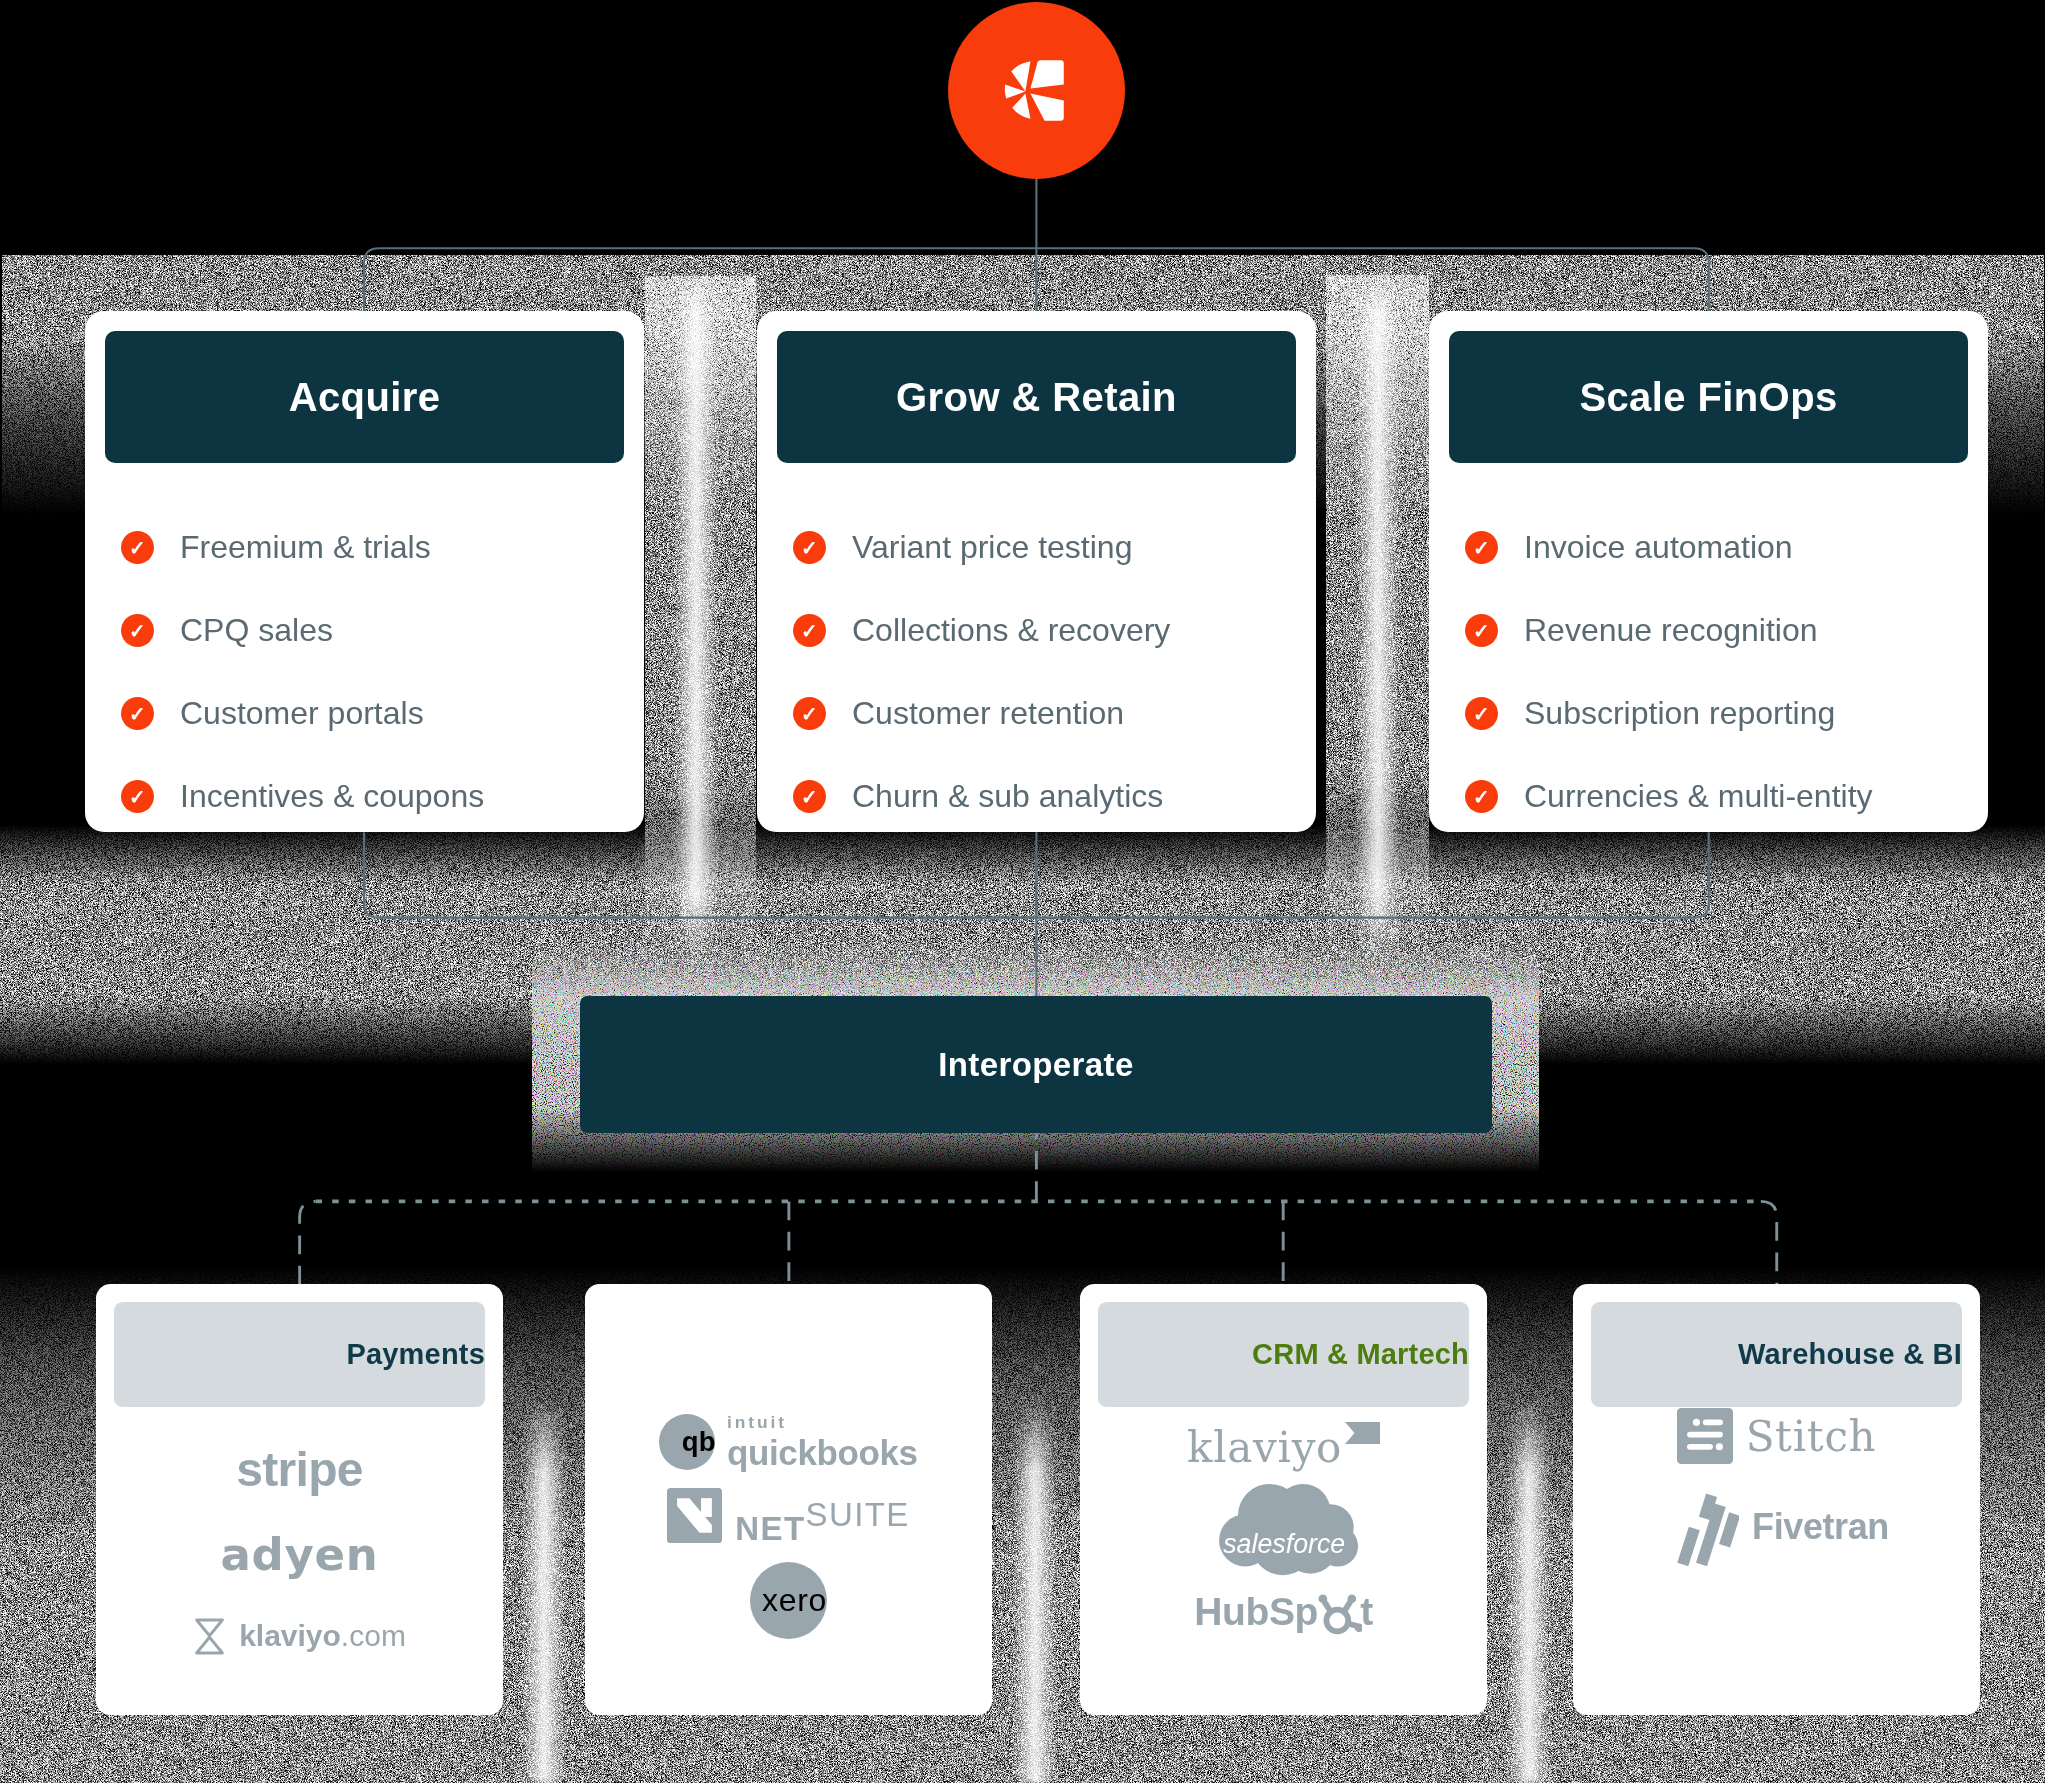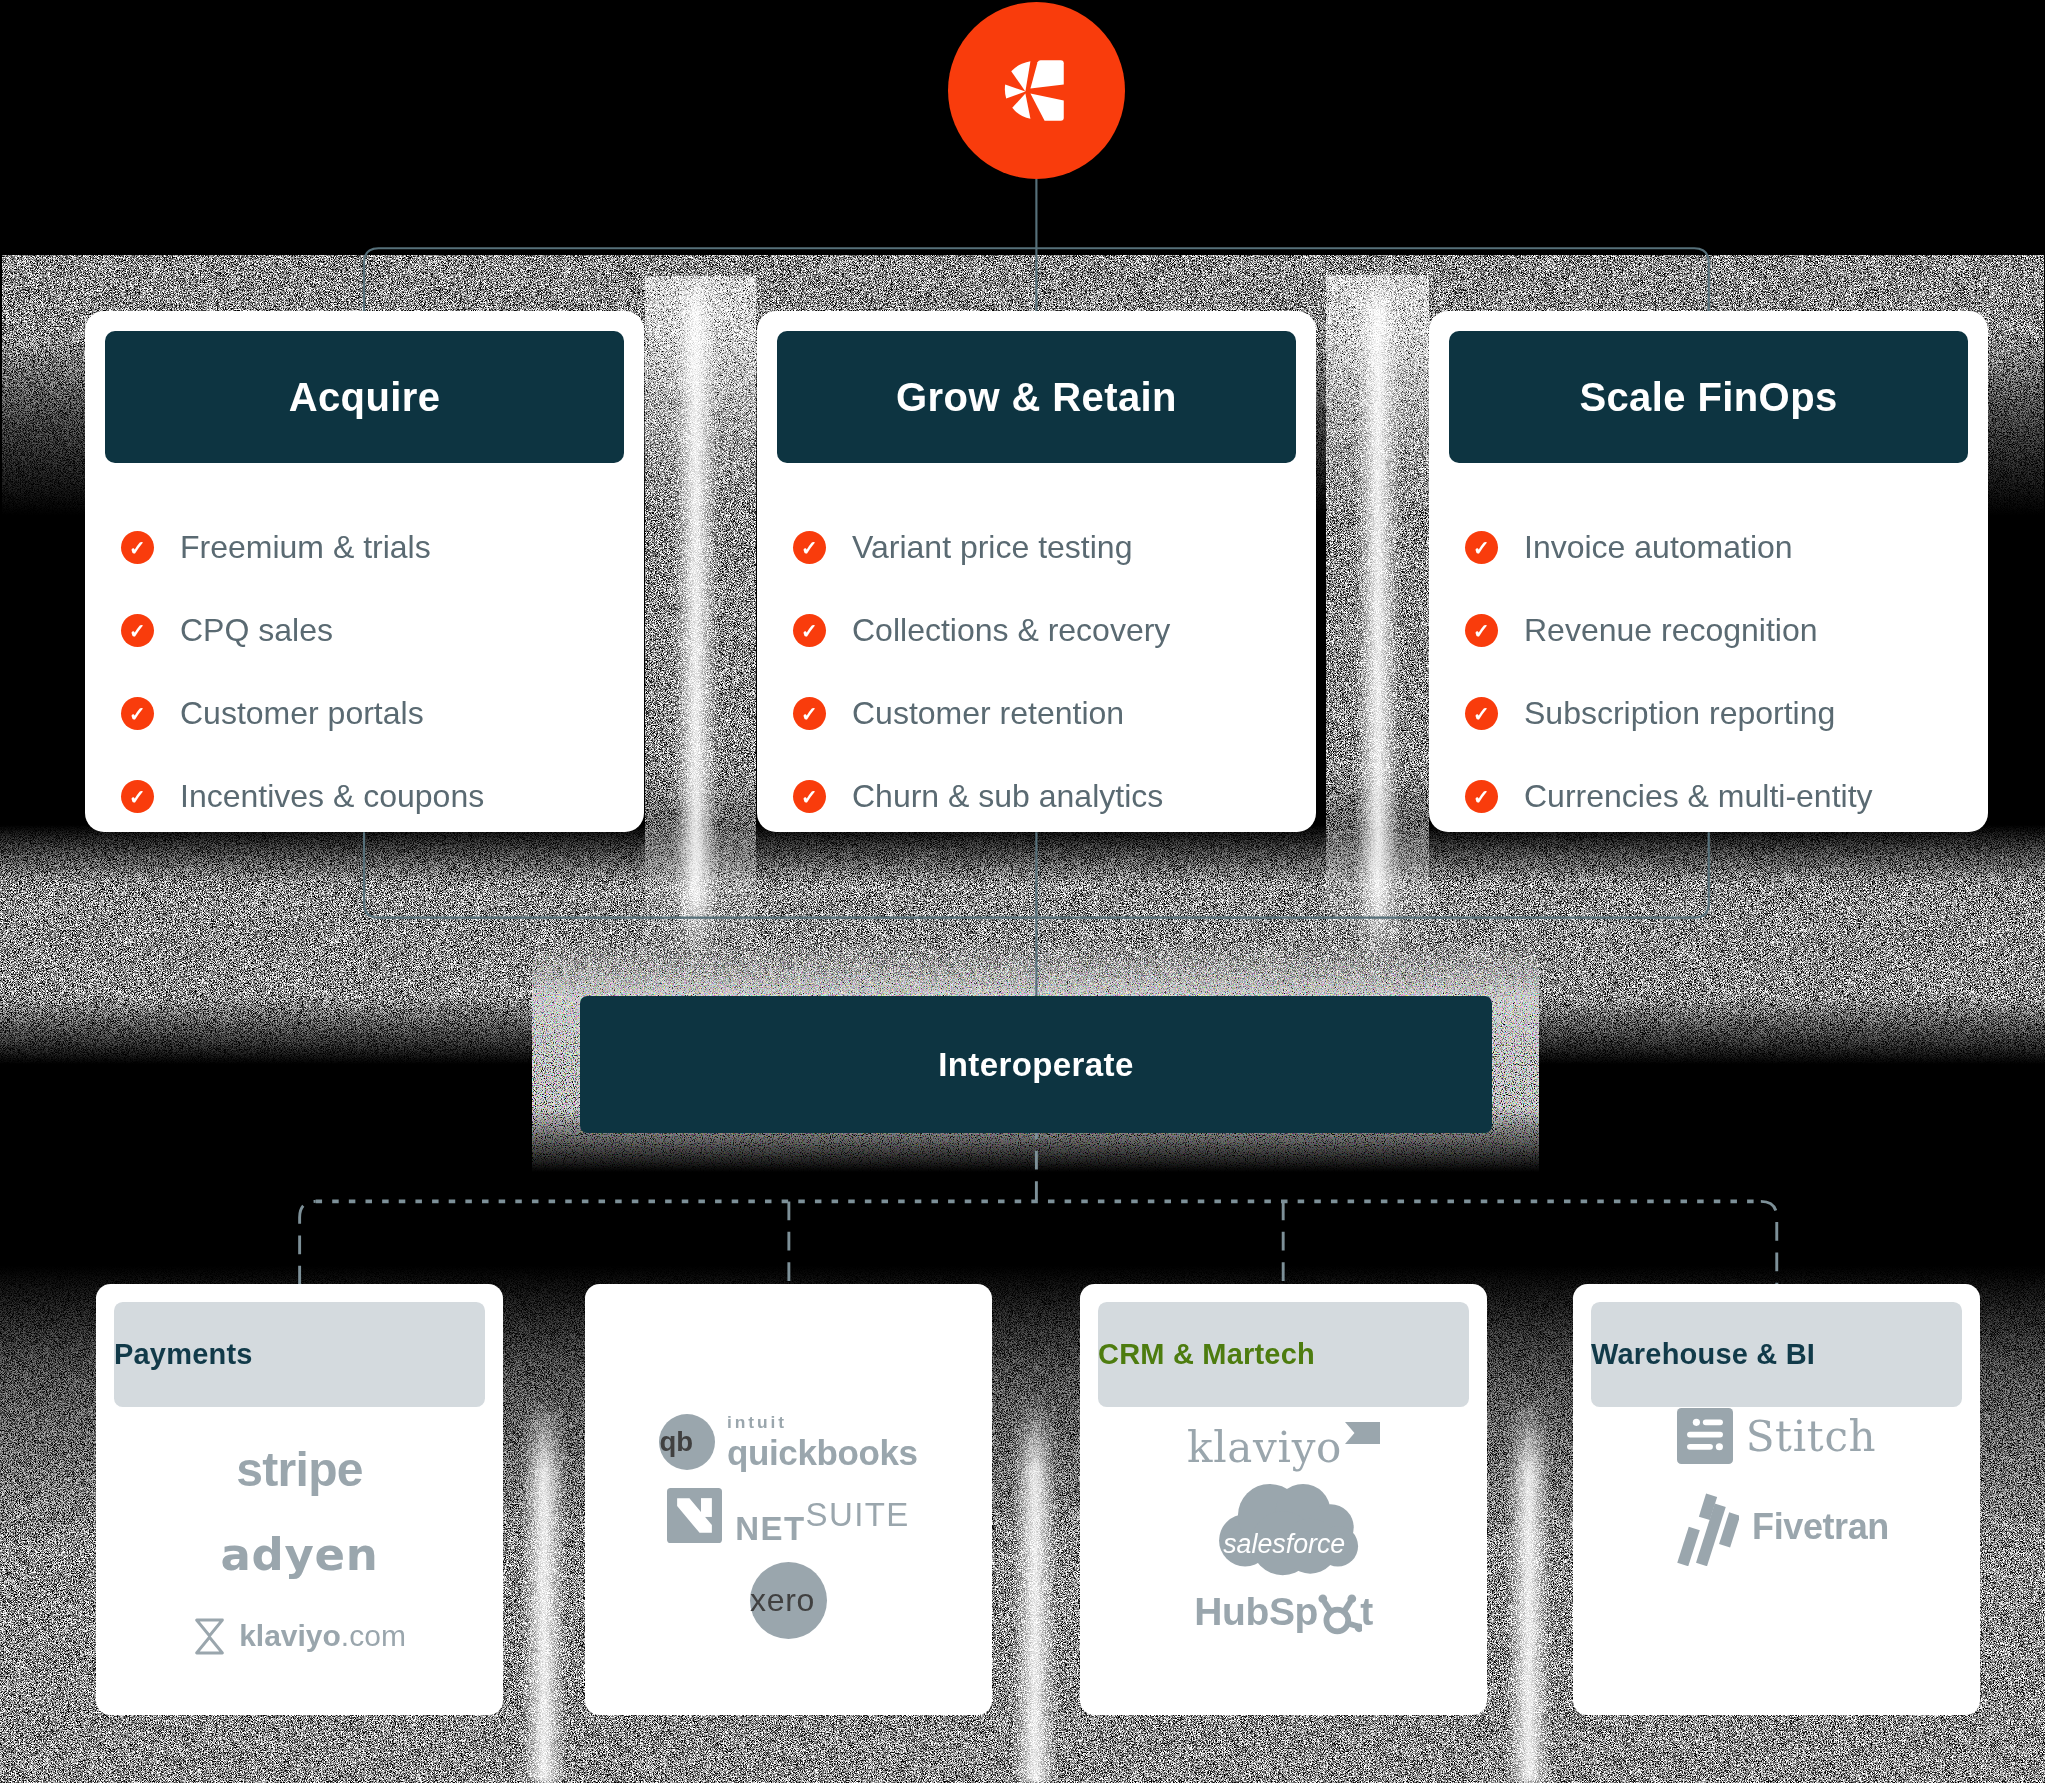--- a/index.html
+++ b/index.html
@@ -37,29 +37,29 @@
          display:flex;align-items:center;justify-content:center;
          color:#fff;font-size:20px;font-weight:700;line-height:1;}
   .ilabel{font-size:32px;color:#5a6a72;white-space:nowrap;}
   
   .hub{position:absolute;left:580px;top:996px;width:912px;height:137px;border-radius:7.2px;
        z-index:3;display:flex;align-items:center;justify-content:center;
        font-size:33px;font-weight:700;color:#fff;letter-spacing:0.4px;}
   
   .bcard{position:absolute;top:1284px;width:407px;height:431px;background:#fff;border-radius:14.5px;z-index:3;}
   .bcard-h{position:absolute;left:18px;right:18px;top:18px;height:105px;border-radius:8.7px;
-           display:flex;align-items:center;justify-content:flex-start;
+           display:flex;align-items:center;justify-content:flex-end;
            font-size:29px;font-weight:700;letter-spacing:0.2px;}
   .lrow{position:absolute;left:0;right:0;display:flex;align-items:center;justify-content:center;}
   .g{color:#9aa6ad;}
   .wm-stripe{font-size:48px;font-weight:800;letter-spacing:-0.7px;}
   .wm-adyen{font-size:45px;font-weight:800;letter-spacing:0.7px;font-family:"DejaVu Sans",sans-serif;}
   .wm-checkout-b{font-size:30px;font-weight:800;}
   .wm-checkout-n{font-size:30px;font-weight:400;}
-  .mark-circle{border-radius:50%;background:#9aa6ad;display:flex;align-items:center;justify-content:flex-start;color:#404040;}
+  .mark-circle{border-radius:50%;background:#9aa6ad;display:flex;align-items:center;justify-content:flex-end;color:#000000;}
   .qb-circle{width:56px;height:56px;font-size:27.5px;font-weight:700;margin-right:11.6px;}
   .qb-text{display:flex;flex-direction:column;align-items:flex-start;line-height:1;}
   .qb-brand{font-size:17.4px;letter-spacing:2.9px;font-weight:600;margin-bottom:2.9px;}
   .qb-word{font-size:35px;font-weight:600;letter-spacing:-0.4px;}
   .ns-b{font-size:33px;font-weight:800;letter-spacing:1.4px;margin-top:28px;}
   .ns-n{font-size:33px;font-weight:300;letter-spacing:1.4px;}
   .xero-circle{width:77px;height:77px;font-size:32px;font-weight:500;letter-spacing:0.7px;}
   .wm-klaviyo{font-family:"DejaVu Serif",serif;font-size:42px;font-weight:500;letter-spacing:0.7px;}
   .wm-hub{font-size:39px;font-weight:700;letter-spacing:-0.4px;}
   .wm-stitch{font-family:"DejaVu Serif",serif;font-size:42px;font-weight:400;letter-spacing:0.7px;}

